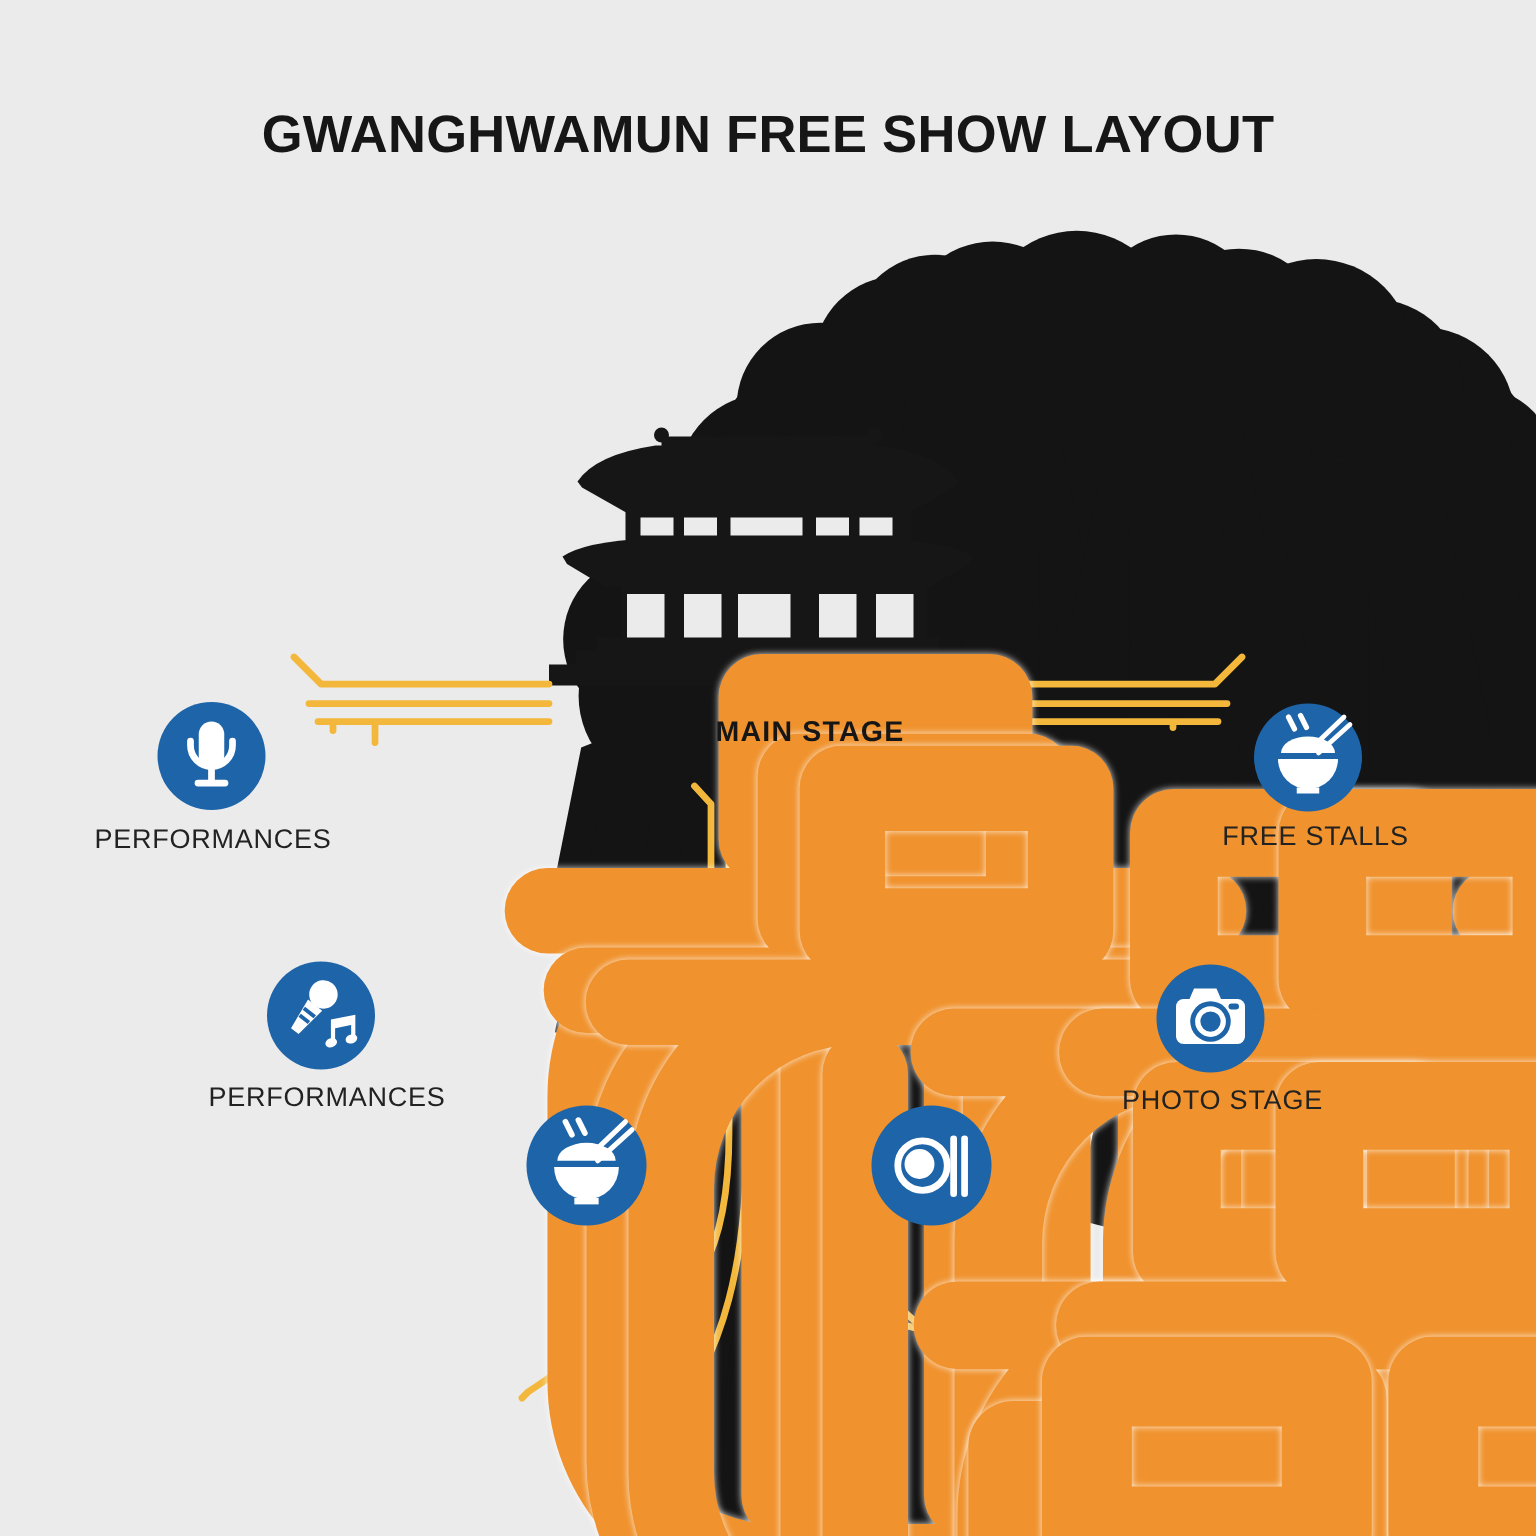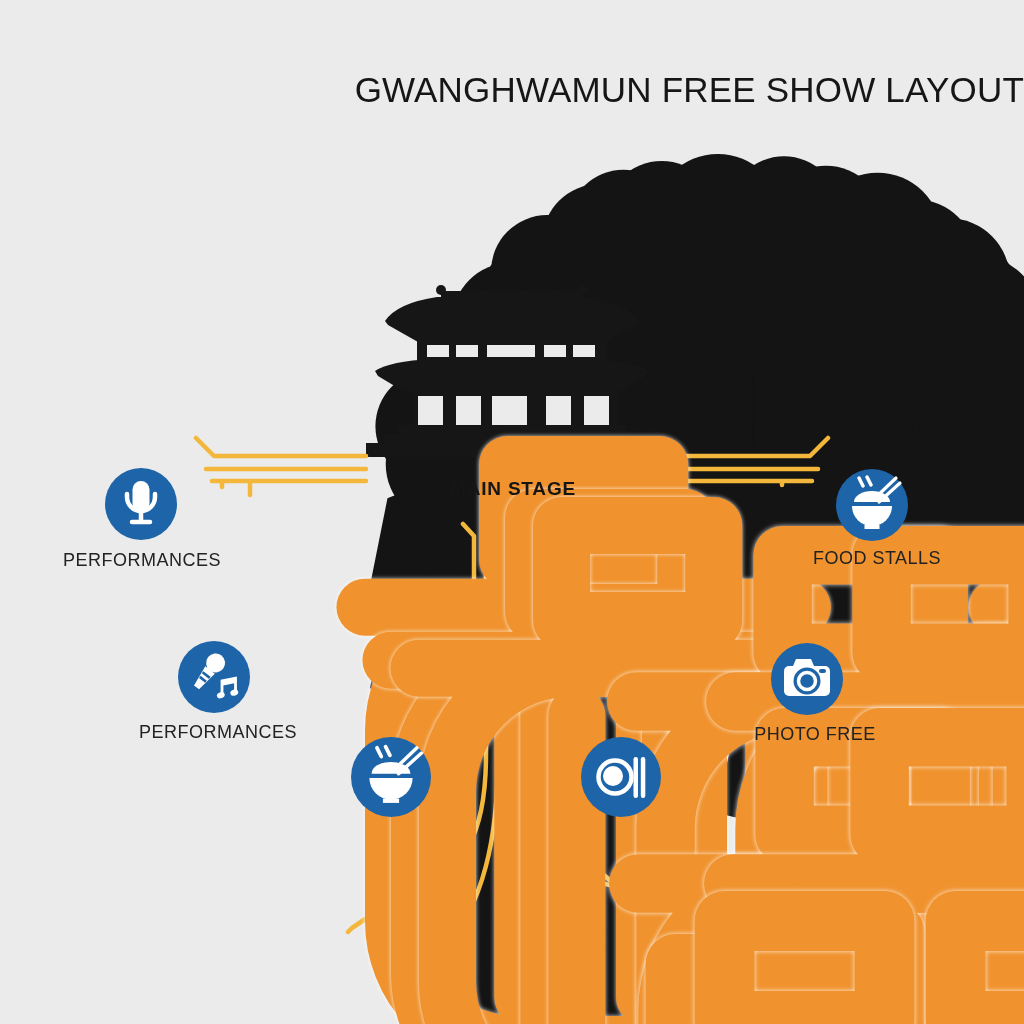--- a/index.html
+++ b/index.html
@@ -4,30 +4,30 @@
 <style>
   :root{
     --bg:#ECEBEB; --ink:#161616; --blue:#1D64A8; --yellow:#F3B73B;
     --lantern:#F0922D; --figure:#141414; --label:#222222;
   }
   html,body{margin:0;padding:0;}
   body{width:1024px;height:1024px;background:var(--bg);font-family:"Liberation Sans",sans-serif;}
   .canvas{position:relative;width:1024px;height:1024px;background:var(--bg);overflow:hidden;}
   svg.scene{position:absolute;left:0;top:0;}
   .title{
-    position:absolute;top:70px;left:0;width:100%;text-align:right;
-    font-size:35px;font-weight:normal;letter-spacing:0.2px;color:var(--ink);white-space:nowrap;
+    position:absolute;top:70px;left:0;width:100%;text-align:center;
+    font-size:35px;font-weight:bold;letter-spacing:0.2px;color:var(--ink);white-space:nowrap;
   }
   .zlabel{
     position:absolute;transform:translate(-50%,-50%);
     font-size:18px;font-weight:normal;letter-spacing:0.5px;color:var(--label);white-space:nowrap;
   }
   .mainstage{
     position:absolute;transform:translate(-50%,-50%);
-    font-size:19px;font-weight:bold;letter-spacing:0.8px;color:var(--ink);white-space:nowrap;
+    font-size:19px;font-weight:bold;letter-spacing:0.8px;color:var(--ink);white-space:nowrap;margin-left:27px;
   }
   .lt{filter:drop-shadow(0 0 3px rgba(255,255,255,0.85));}
   .ypath{stroke:var(--yellow);stroke-width:4.5;fill:none;stroke-linecap:round;stroke-linejoin:round;}
 </style>
 </head>
 <body>
 
 <div class="canvas">
 
   <svg class="scene" width="1024" height="1024" viewBox="0 0 1024 1024">
@@ -393,15 +393,15 @@
           <rect x="19.8" y="-20" width="4.5" height="41" rx="2.2" fill="#fff"></rect>
         </g>
       </g>
     </g>
   </svg>
 
   <div class="title">GWANGHWAMUN FREE SHOW LAYOUT</div>
   <div class="mainstage" style="left:513px;top:489px;">MAIN STAGE</div>
   <div class="zlabel" style="left:142px;top:560px;">PERFORMANCES</div>
   <div class="zlabel" style="left:218px;top:732px;">PERFORMANCES</div>
-  <div class="zlabel" style="left:877px;top:558px;">FOOD STALLS</div>
-  <div class="zlabel" style="left:815px;top:734px;">PHOTO FREE</div>
+  <div class="zlabel" style="left:877px;top:558px;">FREE STALLS</div>
+  <div class="zlabel" style="left:815px;top:734px;">PHOTO STAGE</div>
 </div>
 
 </body></html>

